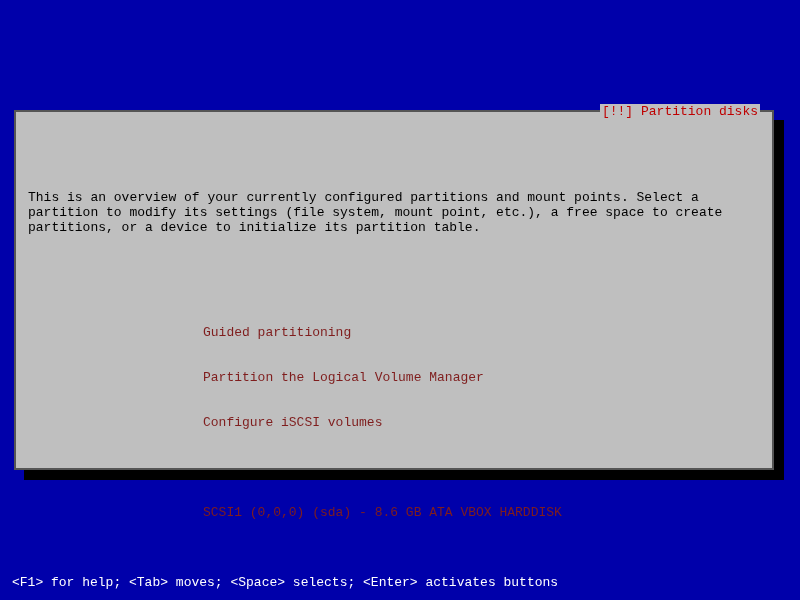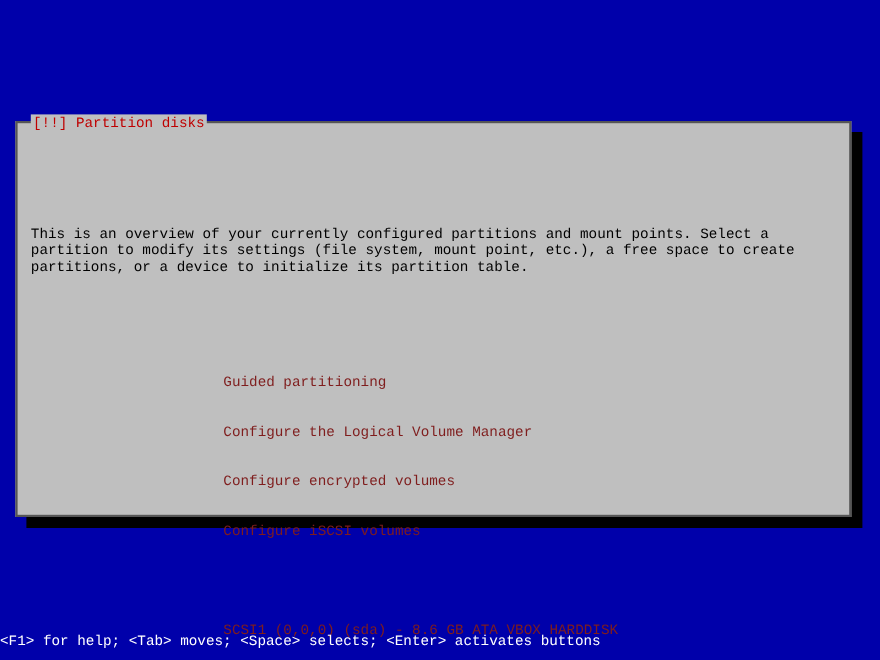--- a/index.html
+++ b/index.html
@@ -29,67 +29,66 @@
       width: 760px;
       height: 360px;
       background: #bfbfbf;
       border: 2px solid #555;
       padding: 8px 12px;
       white-space: pre;
     }
     .title-bar {
       position: absolute;
       top: 104px;
-      left: 28px;
+      left: 0;
       width: 760px;
-      text-align: left;
+      text-align: right;
       color: #bf0000;
       z-index: 2;
       pointer-events: none;
     }
     .title-bar span {
       background: #bfbfbf;
       padding: 0 2px;
     }
     .intro {
       color: #000;
       white-space: normal;
       margin-bottom: 15px;
-      margin-top: 40px;
+      margin-top: 25px;
     }
     .menu-block { margin-left: 175px; }
     .menu-item, .partition-line, .disk-line {
       color: #7f1d1d;
       cursor: pointer;
     }
     .blank { height: 15px; }
     .help-bar {
       position: absolute;
-      left: 0;
+      left: 12px;
       bottom: 10px;
       color: #fff;
     }
   </style>
 </head>
 <body>
 
 <div class="shadow"></div>
 
 <div class="title-bar">
   <span>[!!] Partition disks</span>
 </div>
 
 <div class="dialog">
 
   <div class="intro">This is an overview of your currently configured partitions and mount points. Select a partition to modify its settings (file system, mount point, etc.), a free space to create partitions, or a device to initialize its partition table.</div>
 
   <div class="menu-block">
     <div class="menu-item">Guided partitioning</div>
-    <div class="menu-item">Configure the Logical Volume Manager</div>
-    <div class="menu-item">Configure encrypted volumes</div>
+    <div class="menu-item">Partition the Logical Volume Manager</div>
     <div class="menu-item">Configure iSCSI volumes</div>
     <div class="blank"></div>
     <div class="disk-line">SCSI1 (0,0,0) (sda) - 8.6 GB ATA VBOX HARDDISK</div>
     
     
     
     
     
   </div>
 

